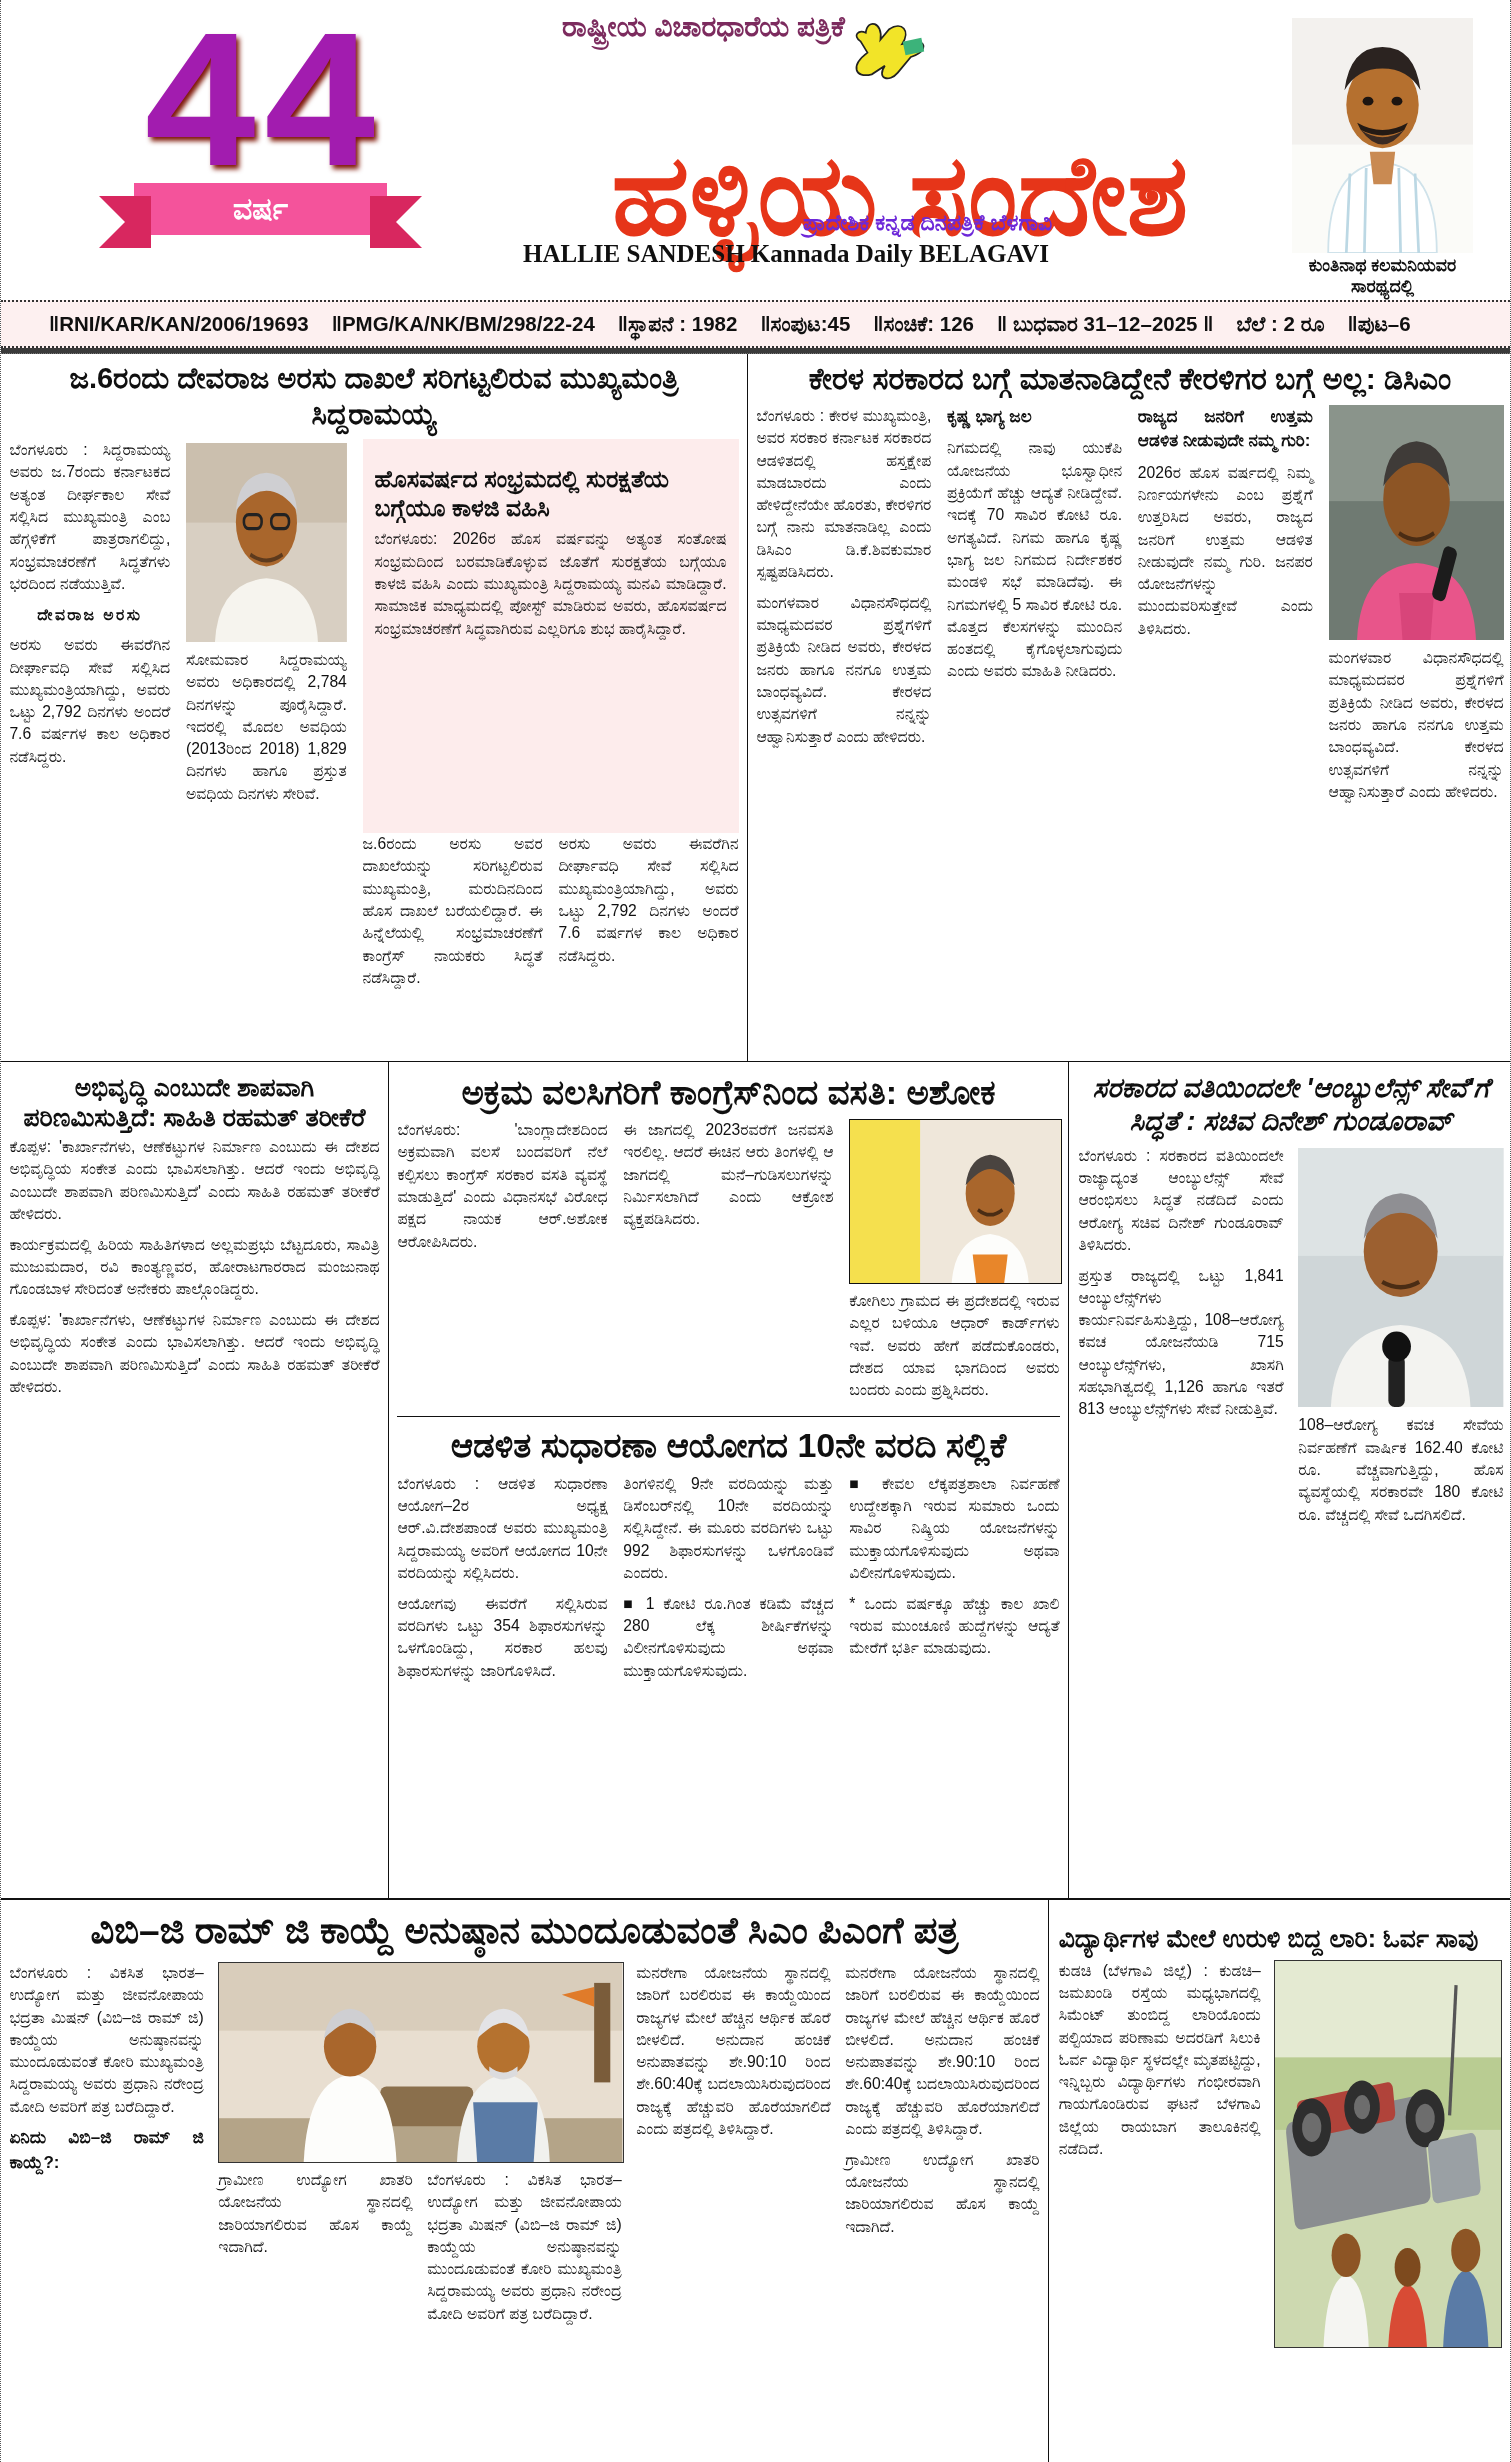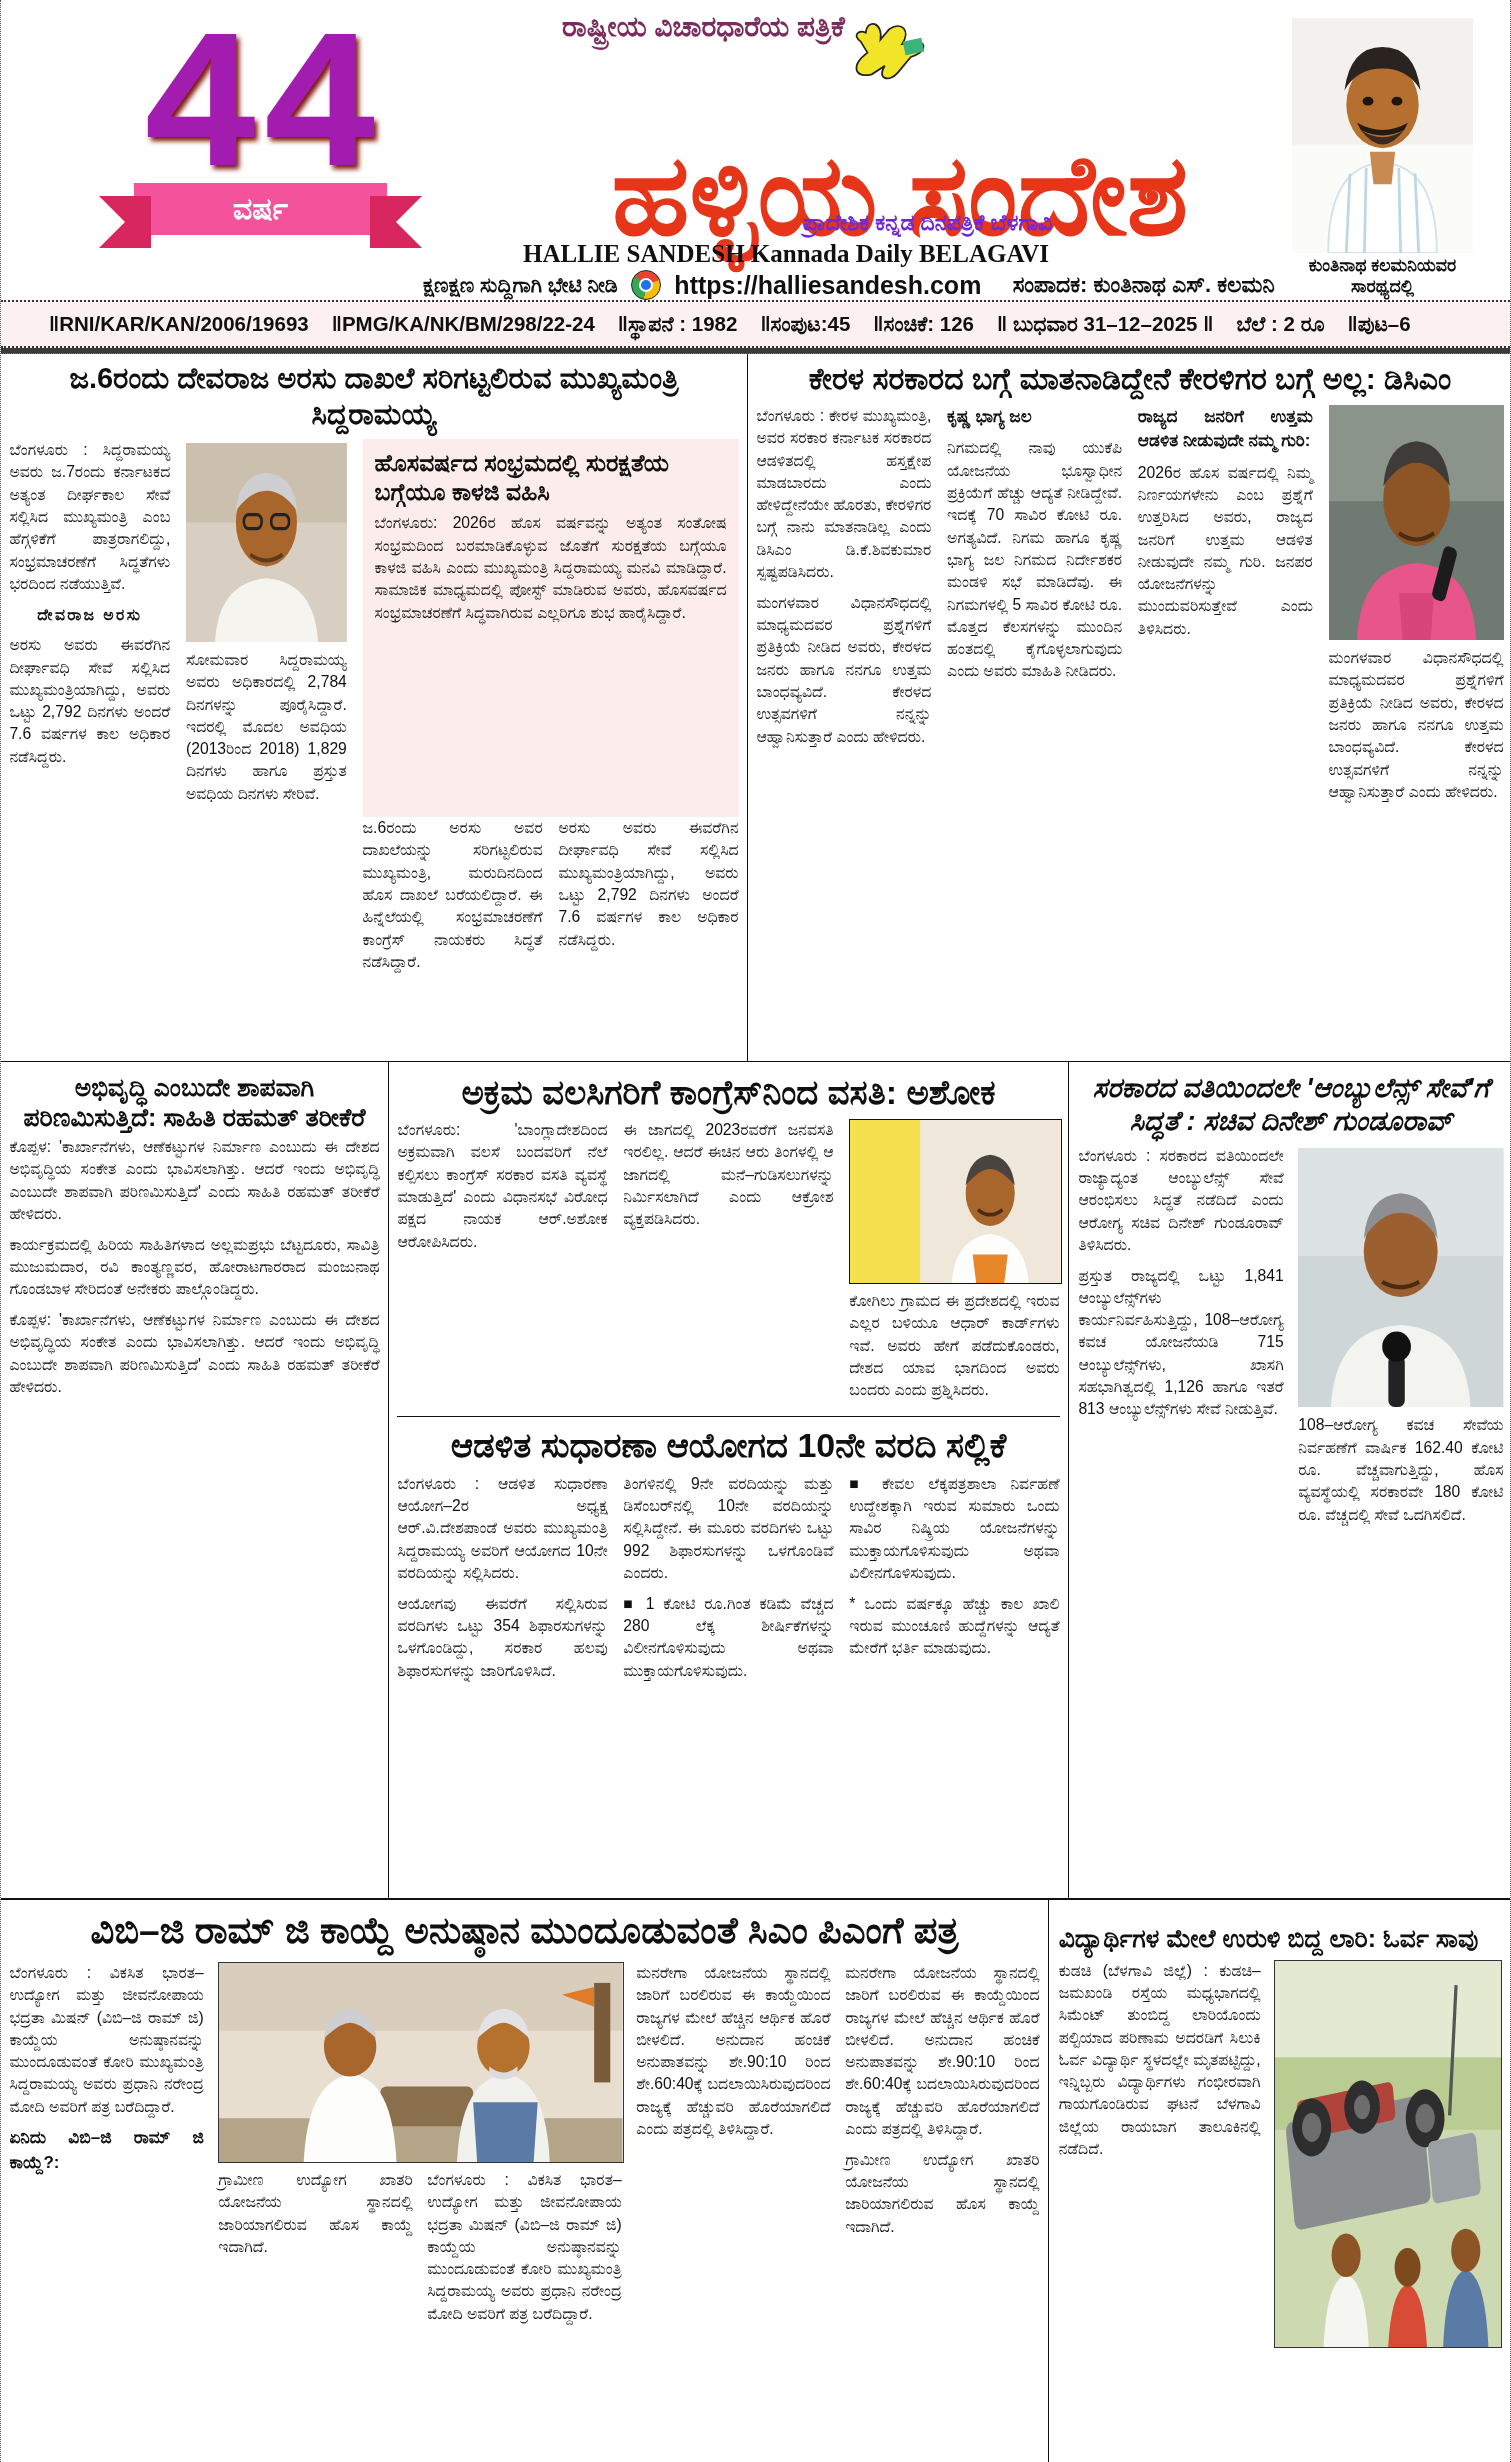--- a/index.html
+++ b/index.html
@@ -46,21 +46,21 @@
   .cross{font-weight:bold;font-size:17px;}
   
   .row1{top:354px;left:0;width:100%;height:707px;}
   .r1-left{top:0;left:0;width:747px;height:100%;border-right:1.8px solid #111;padding:1.2px 8.4px;}
   .r1-right{top:0;left:747px;width:764px;height:100%;padding:1.2px 8.4px;}
   .r1-left .hl{font-size:29px;}
   .r1-right .hl{font-size:30px;}
   .ll-grid{display:grid;grid-template-columns:1fr 1fr 1.12fr 1.12fr;column-gap:15.7px;margin-top:3.6px;}
   .ll-a{grid-column:1;grid-row:1/3;}
   .ll-b{grid-column:2;grid-row:1/3;}
-  .pinkbox{grid-column:3/5;grid-row:1;background:#fdecec;padding:10px 12px 6px;min-height:362px;}
+  .pinkbox{grid-column:3/5;grid-row:1;background:#fdecec;padding:26px 12px 6px;min-height:362px;}
   .pinkbox .hl{font-size:23.5px;text-align:left;padding:0 0 6px;}
   .ll-c{grid-column:3;grid-row:2;}
   .ll-d{grid-column:4;grid-row:2;}
   .sid-photo{width:100%;height:199px;margin:3.6px 0 7.2px;}
   .rr-grid{display:grid;grid-template-columns:repeat(4,1fr);column-gap:15.7px;margin-top:3.6px;}
   .dcm-photo{width:100%;height:235px;margin-bottom:7.2px;}
   
   .row2{top:1061px;left:0;width:100%;height:837px;border-top:1.8px solid #111;}
   .r2-left{top:0;left:0;width:388px;height:100%;border-right:1.8px solid #111;padding:3.6px 8.4px;}
   .r2-left .hl{font-size:25px;}
@@ -101,26 +101,20 @@
       </div>
     </div>
     <div class="abs tagline">ರಾಷ್ಟ್ರೀಯ ವಿಚಾರಧಾರೆಯ ಪತ್ರಿಕೆ</div>
     <svg class="abs dove" viewBox="0 0 120 90">
       <path d="M30 55 C10 70 15 85 35 80 L50 70 C40 85 55 90 65 78 L80 60 C95 55 100 45 88 42 L70 45 C80 30 70 18 55 28 L45 40 C48 20 30 15 28 32 C20 28 12 35 22 42 Z" fill="#f2e428" stroke="#222" stroke-width="2"></path>
       <rect x="72" y="40" width="22" height="16" fill="#3cb37a" transform="rotate(-12 83 48)"></rect>
     </svg>
     <h1 class="abs np-title">ಹಳ್ಳಿಯ ಸಂದೇಶ</h1>
     <div class="abs np-sub">ಪ್ರಾದೇಶಿಕ ಕನ್ನಡ ದಿನಪತ್ರಿಕೆ ಬೆಳಗಾವಿ</div>
     <div class="abs np-eng">HALLIE SANDESH Kannada Daily BELAGAVI</div>
-    <div class="abs mast-bottom">
-      <span class="visit">ಕ್ಷಣಕ್ಷಣ ಸುದ್ದಿಗಾಗಿ ಭೇಟಿ ನೀಡಿ</span>
-      <span class="chrome"></span>
-      <span class="website">https://halliesandesh.com</span>
-      <span class="editorline">ಸಂಪಾದಕ: ಕುಂತಿನಾಥ ಎಸ್. ಕಲಮನಿ</span>
-    </div>
     <div class="abs edwrap">
       <svg class="edphoto" viewBox="0 0 100 130" preserveAspectRatio="none" style="margin:0 auto;">
         <rect width="100" height="130" fill="#f3f1ee"></rect>
         <rect y="70" width="100" height="60" fill="#fbfbf8"></rect>
         <path d="M20 130 Q20 82 50 80 Q80 82 80 130 Z" fill="#ffffff" stroke="#cfe2ea" stroke-width="1"></path>
         <path d="M30 130 L32 86 M40 130 L41 83 M60 130 L59 83 M70 130 L68 86" stroke="#bcd8e4" stroke-width="1.5"></path>
         <path d="M43 74 L57 74 L55 92 L45 92 Z" fill="#c98a52"></path>
         <ellipse cx="50" cy="48" rx="20" ry="24" fill="#b5702f"></ellipse>
         <path d="M29 40 Q32 16 50 16 Q68 16 71 40 Q64 28 50 28 Q36 28 29 40 Z" fill="#2b2320"></path>
         <path d="M38 62 Q50 70 62 62 Q50 78 38 62 Z" fill="#3a2a22"></path>

